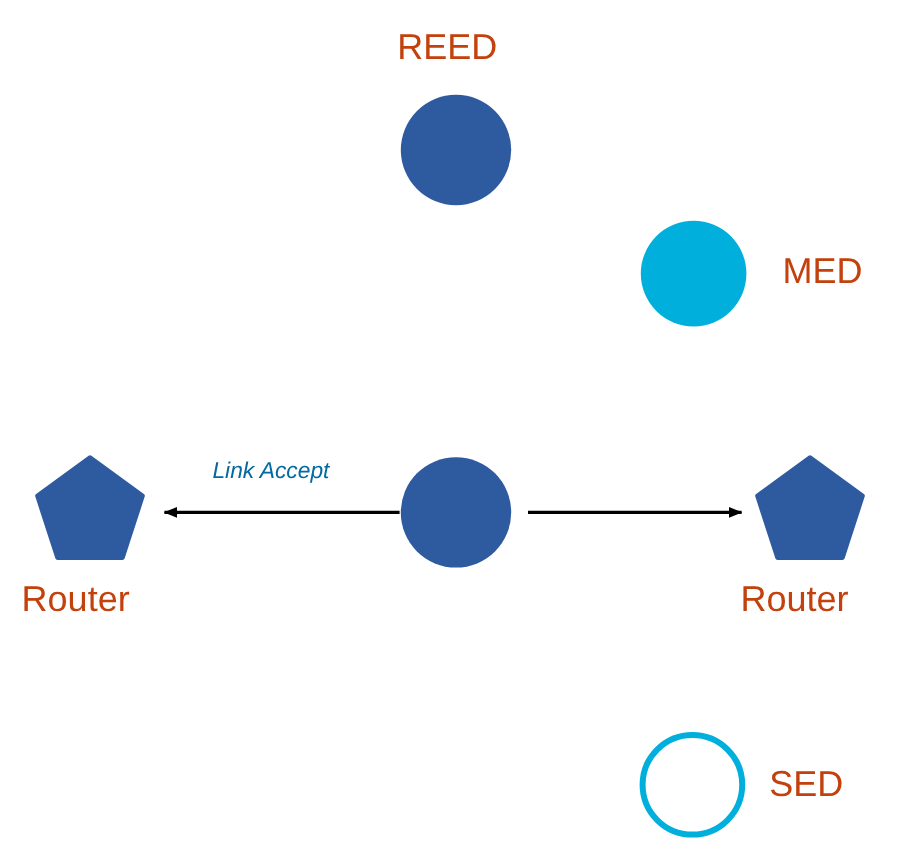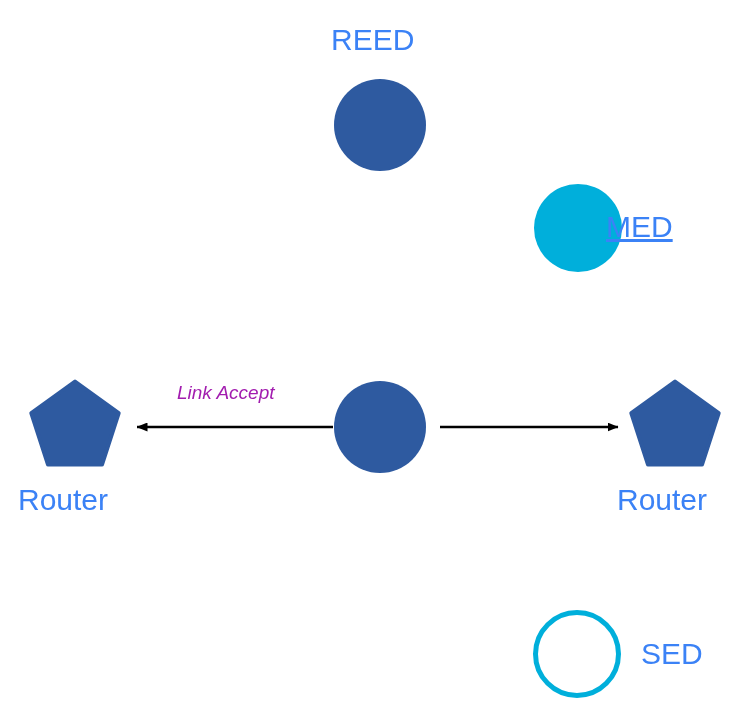--- a/index.html
+++ b/index.html
@@ -12,31 +12,31 @@
   }
   #canvas {
     position: relative;
     width: 752px;
     height: 720px;
     background: #ffffff;
     overflow: hidden;
   }
   .node-label {
     position: absolute;
-    color: #3b82f6;
+    color: #c2410c;
     font-family: "Liberation Sans", sans-serif;
     font-size: 30px;
     font-weight: 400;
     line-height: 30px;
     white-space: nowrap;
     letter-spacing: 0px;
   }
   .edge-label {
     position: absolute;
-    color: #a21caf;
+    color: #0369a1;
     font-family: "Liberation Sans", sans-serif;
     font-size: 19px;
     font-style: italic;
     font-weight: 400;
     line-height: 19px;
     white-space: nowrap;
   }
   .shape {
     position: absolute;
   }
@@ -75,21 +75,21 @@
 
     <line x1="440" y1="427" x2="618" y2="427" stroke="#000000" stroke-width="2.6" marker-end="url(#arrowhead-right)"></line>
   </svg>
 
   <div class="edge-label" style="left:177px; top:383px;">Link Accept</div>
 
   <div class="shape disc" style="left:334px; top:79px; width:92px; height:92px; background:#2E5AA0;"></div>
   <div class="node-label" style="left:331px; top:25px;">REED</div>
 
   <div class="shape disc" style="left:534px; top:184px; width:88px; height:88px; background:#00AFDB;"></div>
-  <div class="node-label" style="left:606px; top:212px;text-decoration:underline;">MED</div>
+  <div class="node-label" style="left:652px; top:212px;">MED</div>
 
   <svg class="shape shape-svg" style="left:29px; top:380px;" width="92" height="92" viewBox="0 0 92 92" xmlns="http://www.w3.org/2000/svg">
     <path d="M46 1.5
              L89.7 33.2
              L73.0 84.6
              L19.0 84.6
              L2.3 33.2 Z" fill="#2E5AA0" stroke="#2E5AA0" stroke-width="4" stroke-linejoin="round"></path>
   </svg>
   <div class="node-label" style="left:18px; top:485px;">Router</div>
 

